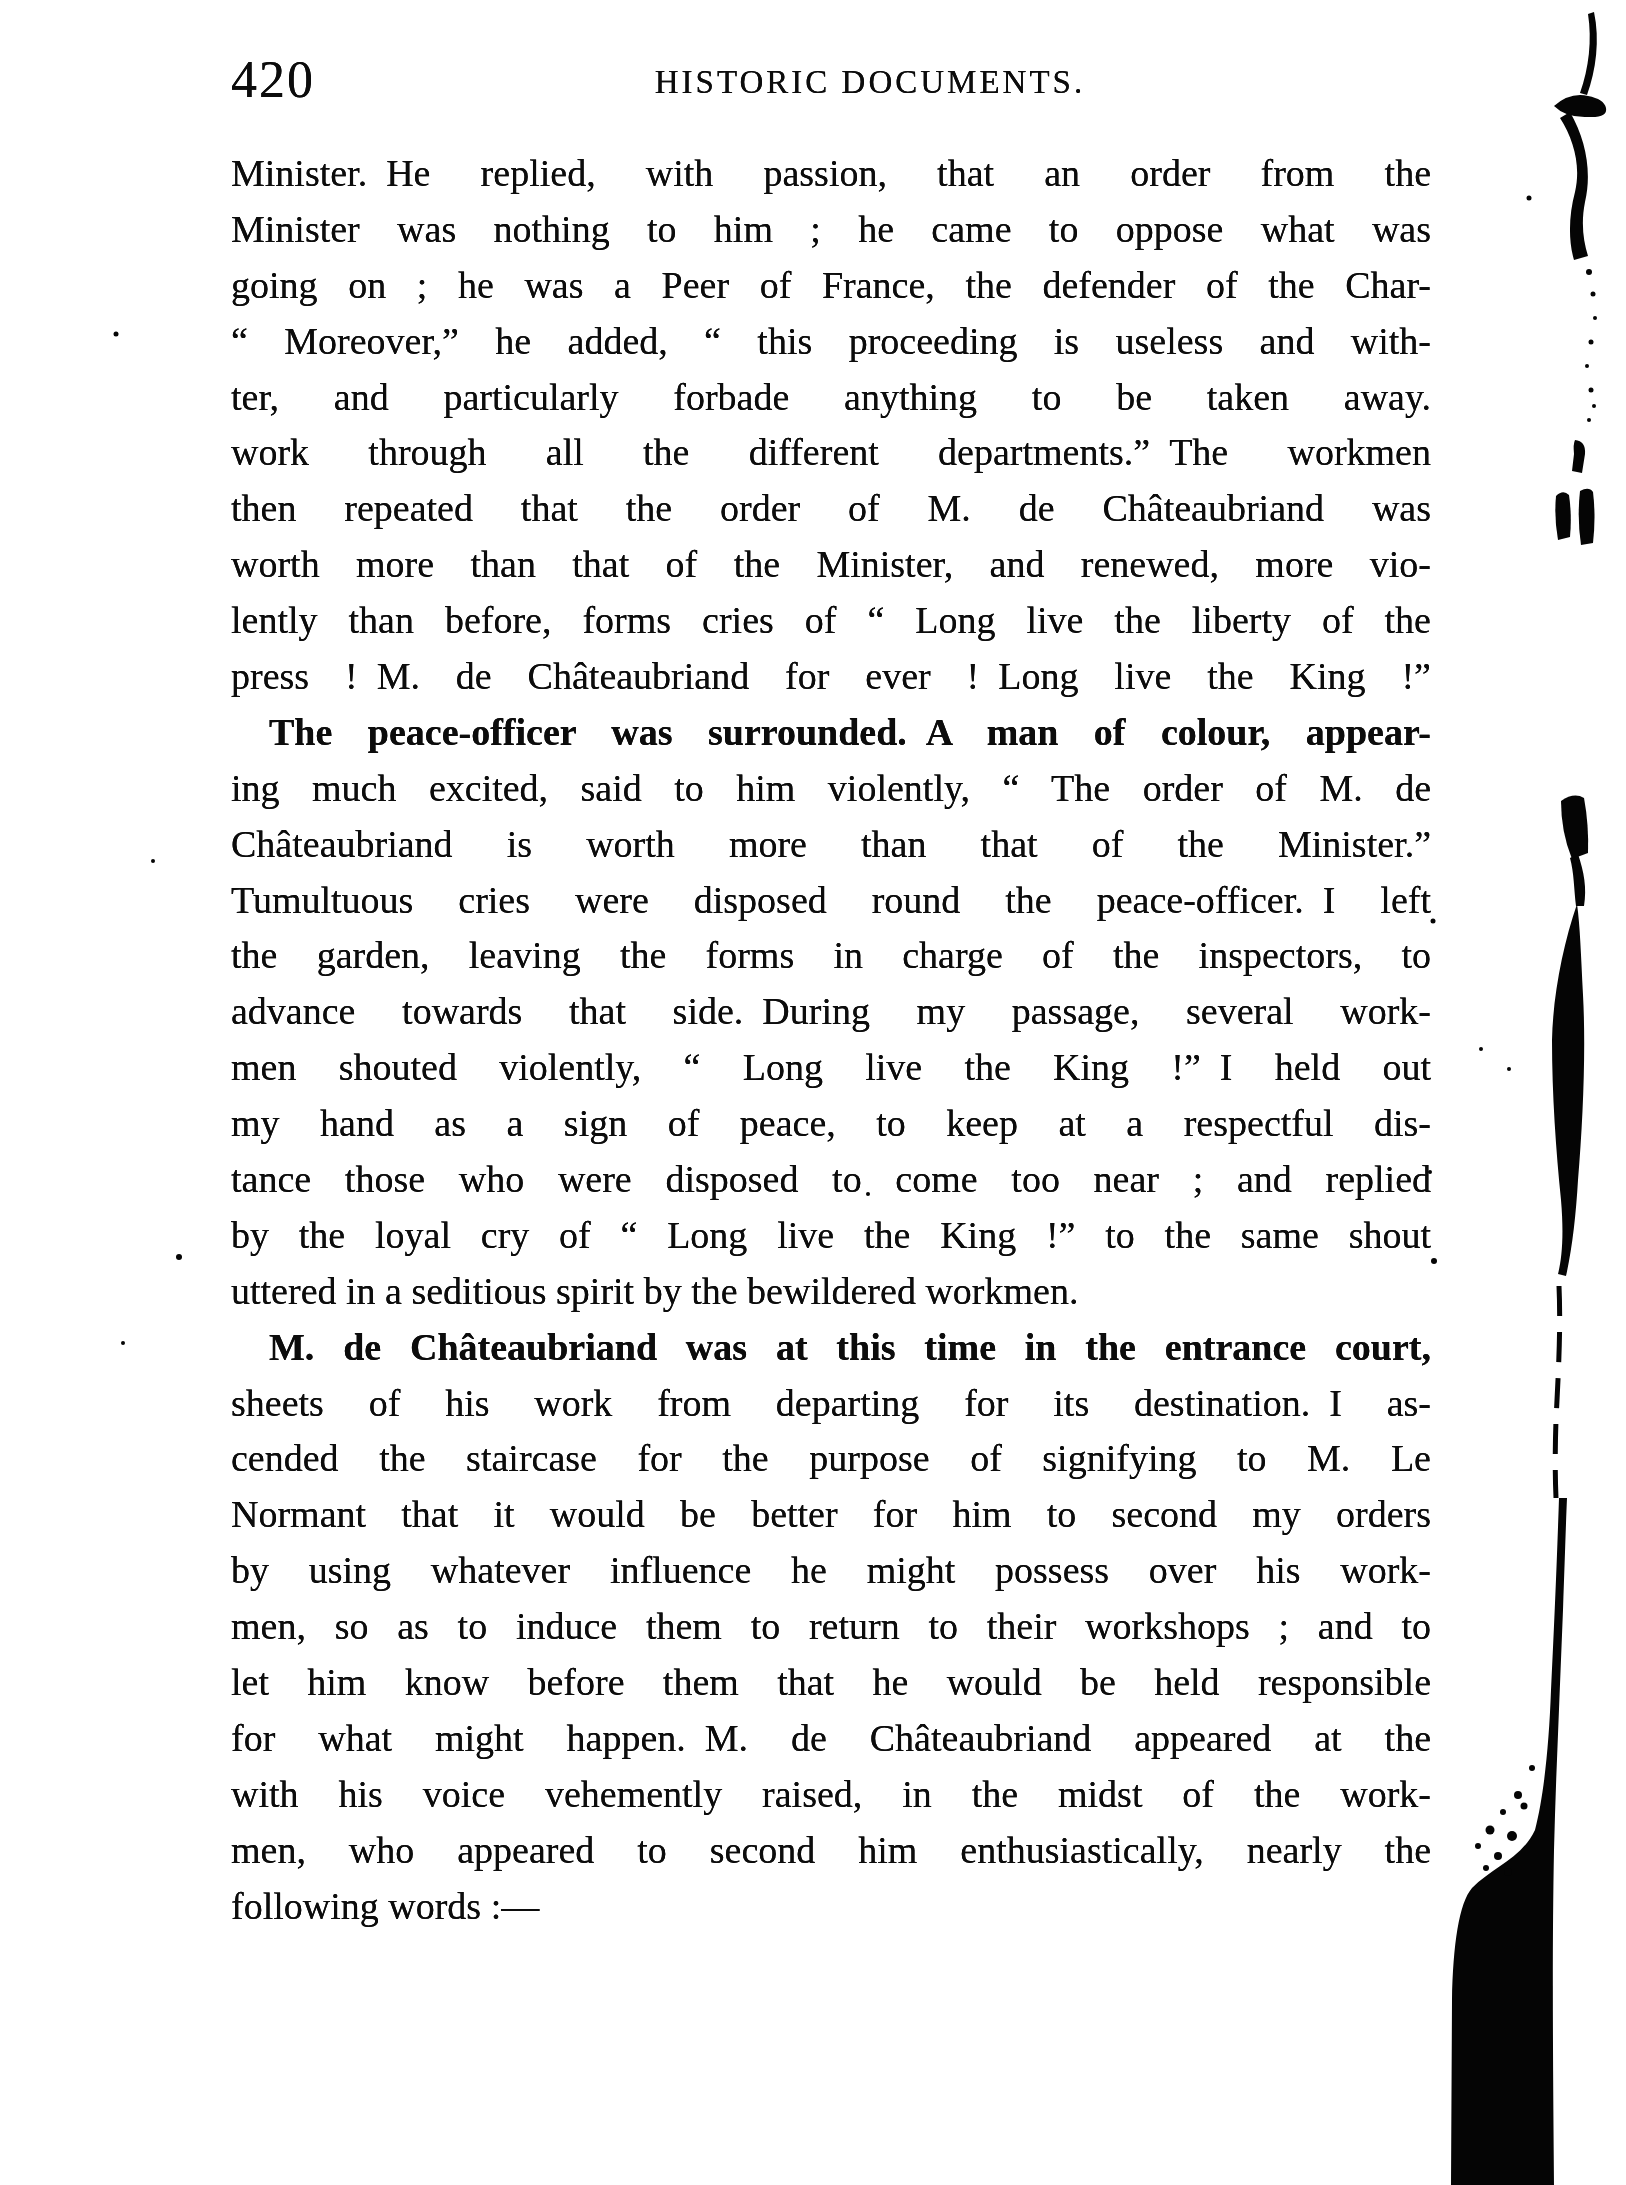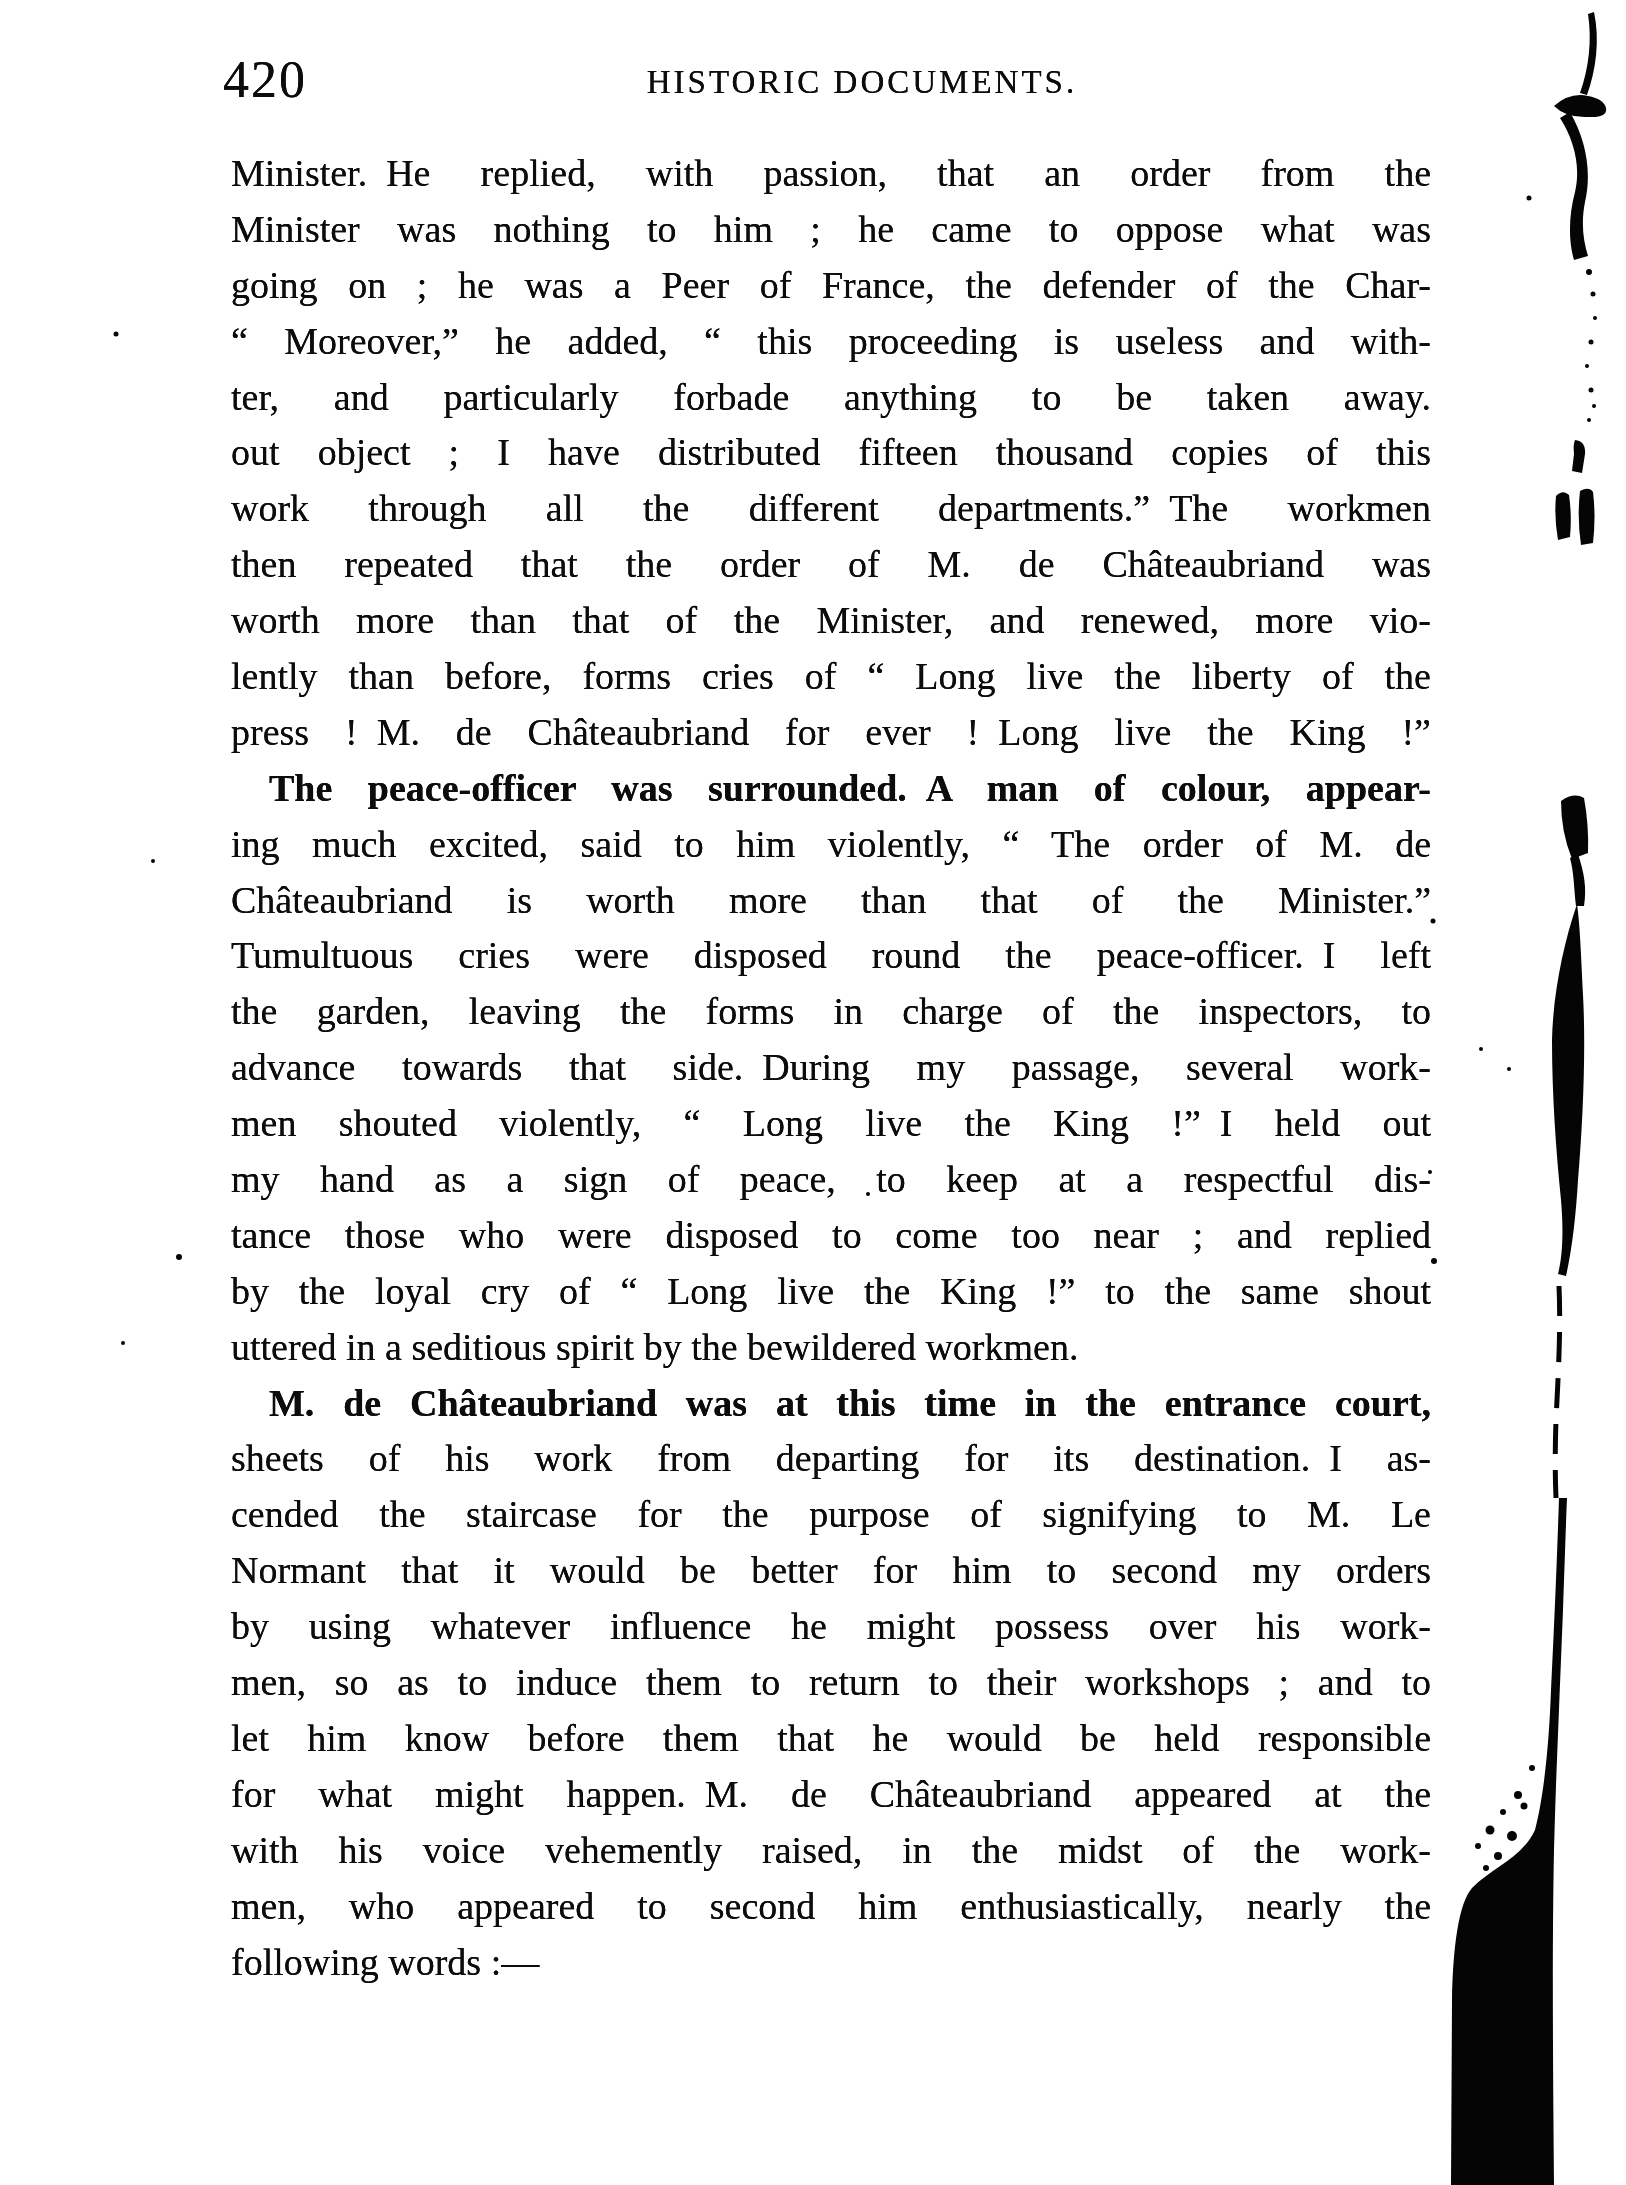--- a/index.html
+++ b/index.html
@@ -8,21 +8,21 @@
     width: 1626px;
     height: 2185px;
     background: var(--paper, #ffffff);
     overflow: hidden;
     font-family: "Liberation Serif", "DejaVu Serif", serif;
     color: var(--ink, #0c0c0c);
   }
   .header {
     position: absolute;
     top: 54px;
-    left: 223px;
+    left: 231px;
     width: 1200px;
     height: 56px;
   }
   .pagenum {
     position: absolute;
     left: 0;
     top: 0;
     font-size: 52px;
     line-height: 52px;
     letter-spacing: 2px;
@@ -75,21 +75,20 @@
     <span class="header-title">HISTORIC DOCUMENTS.</span>
   </div>
 
   <div class="body-text" id="text-body">
       <div class="para">
         <div class="line">Minister. He replied, with passion, that an order from the</div>
         <div class="line">Minister was nothing to him ; he came to oppose what was</div>
         <div class="line">going on ; he was a Peer of France, the defender of the Char-</div>
         <div class="line">“ Moreover,” he added, “ this proceeding is useless and with-</div>
         <div class="line">ter, and particularly forbade anything to be taken away.</div>
-        <div class="line">out object ; I have distributed fifteen thousand copies of this</div>
         <div class="line">work through all the different departments.” The workmen</div>
         <div class="line">then repeated that the order of M. de Châteaubriand was</div>
         <div class="line">worth more than that of the Minister, and renewed, more vio-</div>
         <div class="line">lently than before, forms cries of “ Long live the liberty of the</div>
         <div class="line">press ! M. de Châteaubriand for ever ! Long live the King !”</div>
       </div>
       <div class="para">
         <div class="line ind">The peace-officer was surrounded. A man of colour, appear-</div>
         <div class="line">ing much excited, said to him violently, “ The order of M. de</div>
         <div class="line">Châteaubriand is worth more than that of the Minister.”</div>

